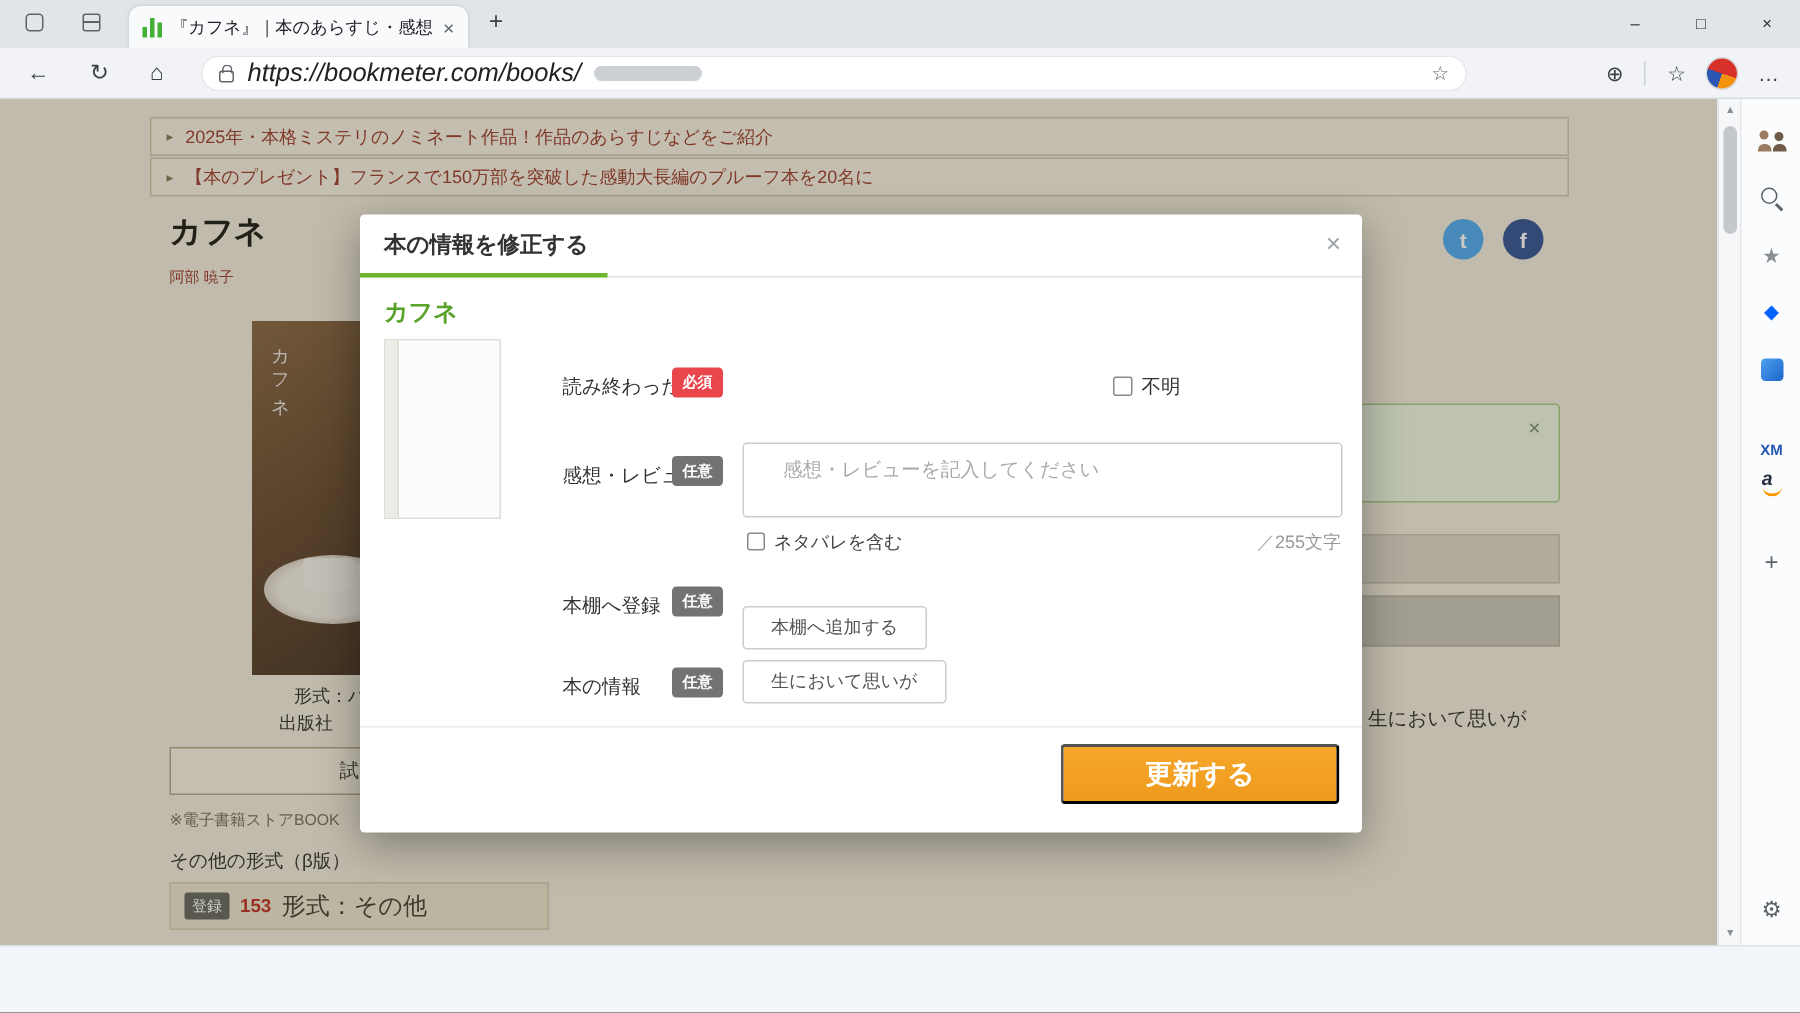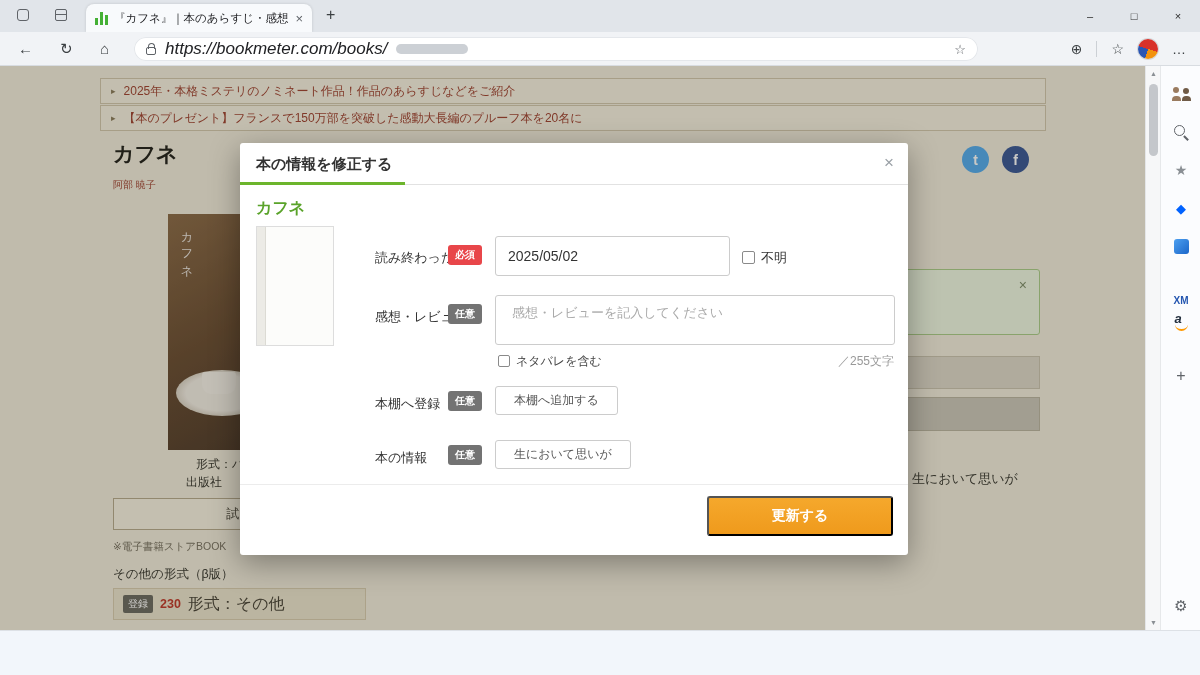--- a/index.html
+++ b/index.html
@@ -89,31 +89,31 @@
   .m-thumb{position:absolute;left:16px;top:83px;width:78px;height:120px;background:#fcfcfa;border:1px solid #ddd;}
   .m-thumb i{position:absolute;left:0;top:0;width:9px;height:100%;background:#ecebe6;border-right:1px solid #dcdbd4;}
   .f-label{position:absolute;font-size:13px;color:#333;}
   .badge{position:absolute;font-size:10px;color:#fff;padding:3px 7px;border-radius:3px;font-weight:bold;}
   .badge.req{background:#e8464a}.badge.opt{background:#737373}
   .date-input{position:absolute;left:255px;top:93px;width:235px;height:40px;border:1px solid #ccc;border-radius:3px;
     font-size:14px;color:#333;padding:0 12px;font-family:inherit;outline:none;}
   .chk{display:inline-block;width:13px;height:13px;border:1px solid #8a8a8a;background:#fff;border-radius:2px;vertical-align:-2px;margin-right:6px;}
   .unknown{position:absolute;left:502px;top:106px;font-size:13px;color:#333;}
   .review-ta{position:absolute;left:255px;top:152px;width:400px;height:50px;border:1px solid #ccc;border-radius:3px;
-    font-size:13px;padding:8px 16px;resize:none;font-family:inherit;color:#333;outline:none;}
+    font-size:13px;padding:8px 26px;resize:none;font-family:inherit;color:#333;outline:none;}
   .review-ta::placeholder{color:#aaa;}
   .spoiler{position:absolute;left:258px;top:210px;font-size:12px;color:#444;}
   .counter{position:absolute;right:14px;top:210px;font-size:12px;color:#999;}
   .m-btn{position:absolute;height:29px;border:1px solid #ccc;border-radius:3px;background:#fff;font-size:12px;color:#555;
     display:flex;align-items:center;justify-content:center;padding:0 18px;}
-  .b-shelf{left:255px;top:243px;}
+  .b-shelf{left:255px;top:261px;}
   .b-info{left:255px;top:297px;}
   .m-foot-line{position:absolute;left:0;top:341px;width:100%;border-top:1px solid #ececec;}
   .submit{position:absolute;left:467px;top:353px;width:186px;height:40px;border-radius:3px;
-    background:linear-gradient(#f5a82c,#ef9a1c);color:#fff;font-size:14px;font-weight:bold;
+    background:linear-gradient(#f5a82c,#ef9a1c);color:#fff;font-size:18px;font-weight:bold;
     display:flex;align-items:center;justify-content:center;}
 
   
   .scrollbar{position:absolute;left:1145px;top:66px;width:15px;height:564px;background:#f6f7f8;border-left:1px solid #e4e6e8;}
   .sb-arrow{position:absolute;left:0;width:15px;text-align:center;font-size:7px;color:#8a8f94;}
   .sb-up{top:4px}.sb-down{bottom:4px}
   .sb-thumb{position:absolute;left:3px;top:18px;width:9px;height:72px;background:#c4c7cb;border-radius:5px;}
   .esidebar{position:absolute;left:1160px;top:66px;width:40px;height:564px;background:#fbfcfe;border-left:1px solid #e6e8ea;}
   .es-item{position:absolute;left:0;width:40px;height:28px;display:flex;align-items:center;justify-content:center;color:#5f6368;font-size:14px;}
   .ic-people{width:19px;height:14px;position:relative;}
@@ -202,21 +202,21 @@
         <span class="plate"></span>
         <span class="cup"></span>
       </div>
       <div class="fmt">形式：ハ</div>
       <div class="pub">出版社</div>
       <div class="sample-btn">試し</div>
       <div class="store-note">※電子書籍ストアBOOK</div>
       <div class="other-formats">その他の形式（β版）</div>
       <div class="reg-row">
         <span class="reg-badge">登録</span>
-        <span class="reg-count">230</span>
+        <span class="reg-count">153</span>
         <span class="reg-fmt">形式：その他</span>
       </div>
 
       <div class="alert-green">
         <span class="alert-close">×</span>
       </div>
       <div class="bar1"></div>
       <div class="bar2"></div>
       <div class="quote">生において思いが</div>
     </div>
@@ -229,21 +229,20 @@
         <span class="m-ind"></span>
         <span class="m-close">×</span>
       </div>
       <div class="m-book">カフネ</div>
       <div class="m-thumb">
           <i></i>
         </div>
 
       <span class="f-label" style="left:135px;top:106px;">読み終わった日</span>
       <span class="badge req" style="left:208px;top:102px;">必須</span>
-      <input class="date-input" type="text" value="2025/05/02" style="">
       <label class="unknown">
         <span class="chk"></span><span>不明</span>
       </label>
 
       <span class="f-label" style="left:135px;top:165px;">感想・レビュー</span>
       <span class="badge opt" style="left:208px;top:161px;">任意</span>
       <textarea class="review-ta" placeholder="感想・レビューを記入してください" style=""></textarea>
       <label class="spoiler">
         <span class="chk" style="width:12px;height:12px;"></span><span>ネタバレを含む</span>
       </label>

